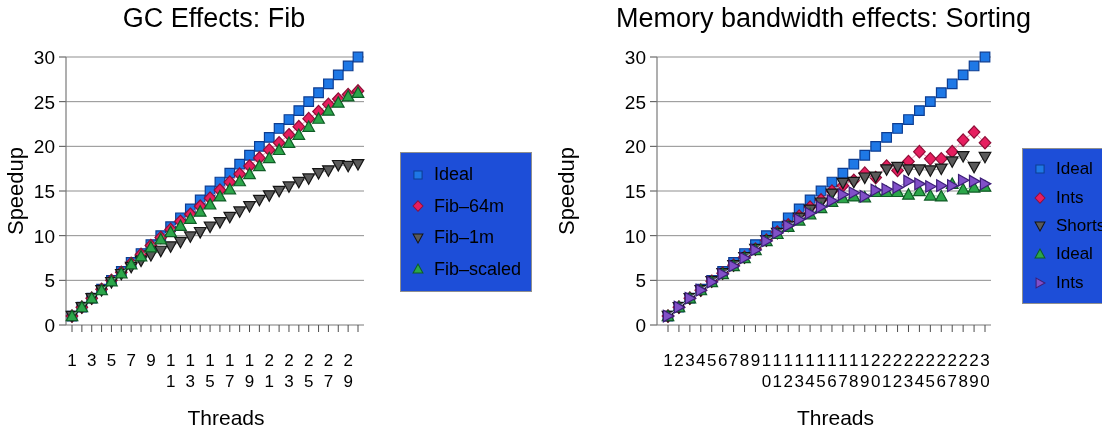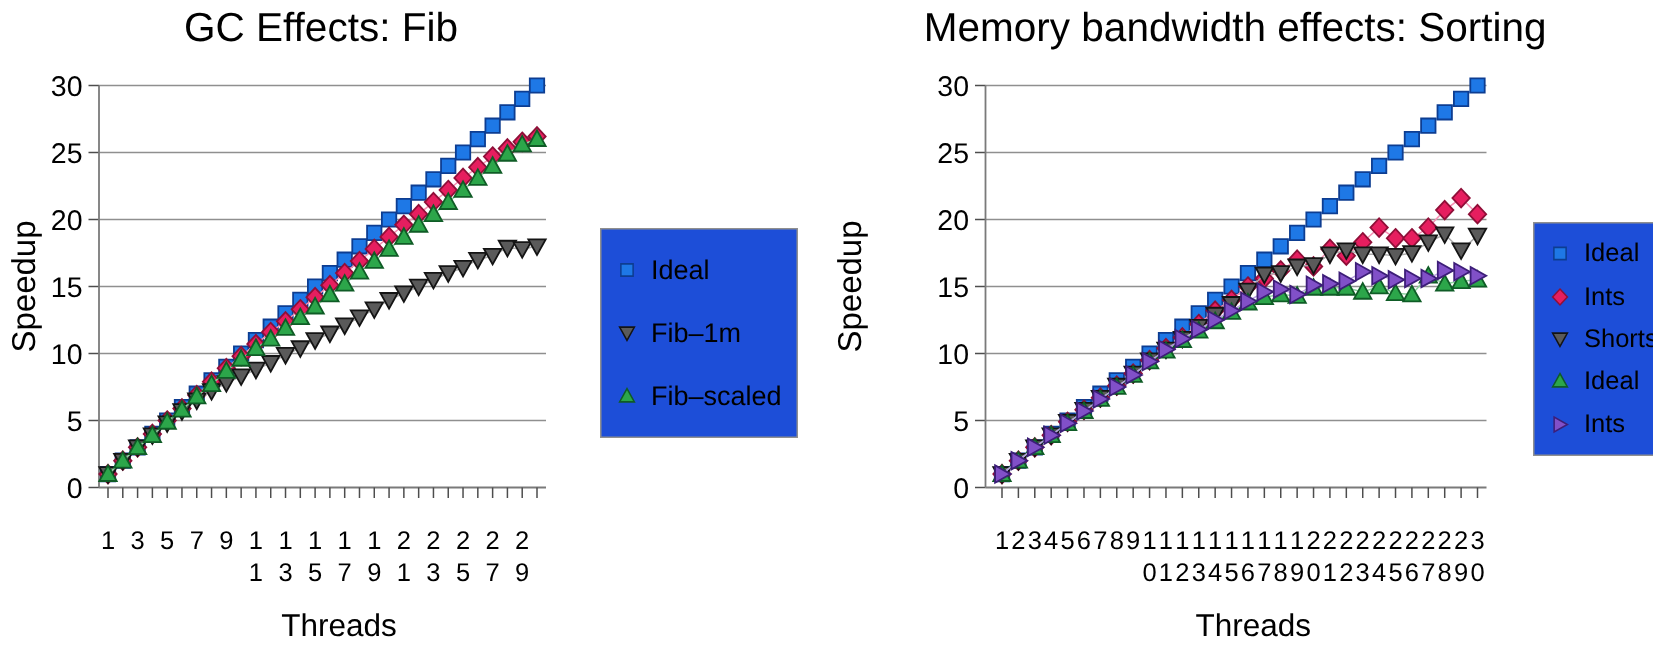--- a/index.html
+++ b/index.html
@@ -259,20 +259,26 @@
     <div class="xlabel">Threads</div>
     <div class="legend" style="left: 368px; top: 152px; width: 132px; height: 140px; font-size: 18px;">
         <div class="legend-item">
           <svg width="14" height="14" viewBox="-7 -7 14 14">
             <path d="M-4.8 -4.8 H4.8 V4.8 H-4.8 Z" transform="scale(0.85)" fill="#1e78e6" stroke="#0d3d91" stroke-width="1.2"></path>
           </svg>
           <span>Ideal</span>
         </div>
         <div class="legend-item">
           <svg width="14" height="14" viewBox="-7 -7 14 14">
+            <path d="M0 -6.2 L5.8 0 L0 6.2 L-5.8 0 Z" transform="scale(0.85)" fill="#e61e5f" stroke="#8f0f38" stroke-width="1.2"></path>
+          </svg>
+          <span>Fib–64m</span>
+        </div>
+        <div class="legend-item">
+          <svg width="14" height="14" viewBox="-7 -7 14 14">
             <path d="M-5.8 -4.6 L5.8 -4.6 L0 5.8 Z" transform="scale(0.85)" fill="#5a5a5a" stroke="#141414" stroke-width="1.2"></path>
           </svg>
           <span>Fib–1m</span>
         </div>
         <div class="legend-item">
           <svg width="14" height="14" viewBox="-7 -7 14 14">
             <path d="M-5.8 4.6 L5.8 4.6 L0 -5.8 Z" transform="scale(0.85)" fill="#2ca64a" stroke="#0f5c26" stroke-width="1.2"></path>
           </svg>
           <span>Fib–scaled</span>
         </div>

